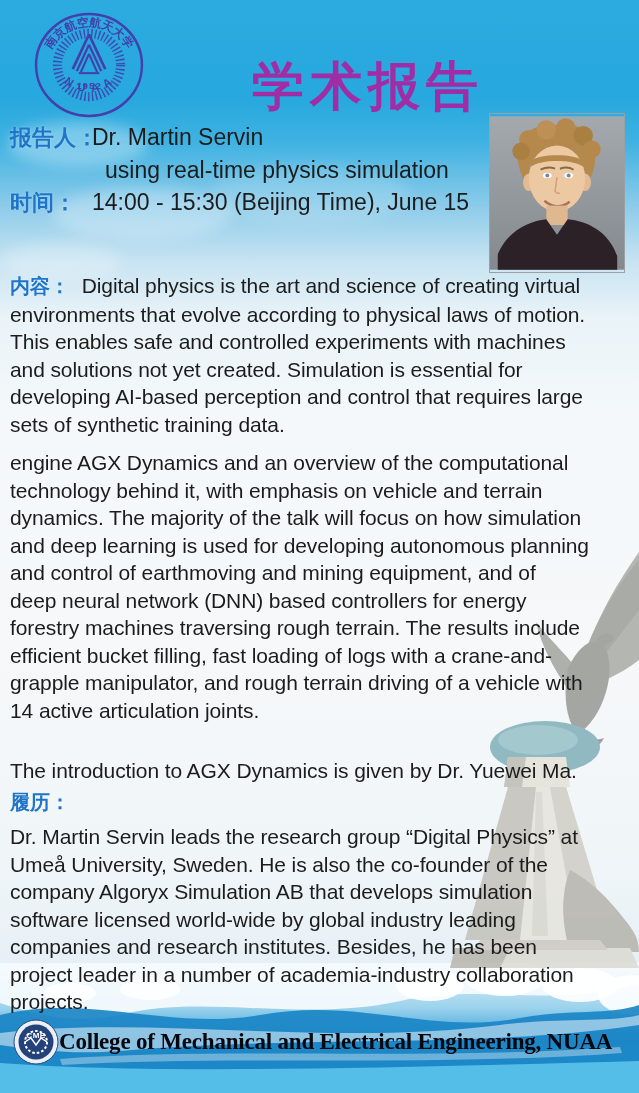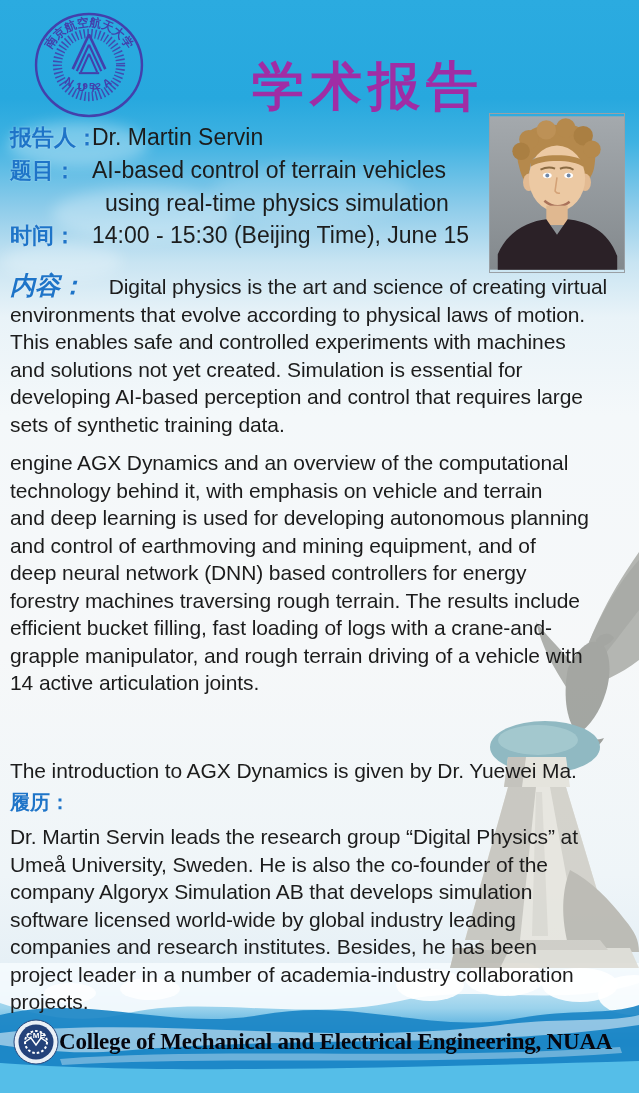--- a/index.html
+++ b/index.html
@@ -31,21 +31,21 @@
 
   .textlayer { position:absolute; left:0; top:0; width:639px; height:827px; z-index:5; color:var(--body-text,#1C1C1C); }
   .blue { color:var(--label-blue,#1E74C8); font-weight:700; text-shadow:0 0 2px rgba(255,255,255,.45); }
 
   .info { position:absolute; left:10px; top:121px; font-size:23px; line-height:32px; white-space:nowrap; }
   .info .lab { display:inline-block; width:82px; font-size:22px; }
   .indent2 { padding-left:95px; }
 
   .para { position:absolute; left:10px; font-size:21px; line-height:27.5px; white-space:nowrap; letter-spacing:-0.1px; }
   .p1 { top:272px; }
-  .p1 .lab-inline { font-size:25px; margin-right:24px;font-style:italic; }
+  .p1 .lab-inline { font-size:20px; margin-right:12px; }
   .p2 { top:449px; }
   .p3 { top:757px; }
   .bio-label { position:absolute; left:10px; top:789px; font-size:20px; }
   .bio { top:823px; }
 
   .footer { position:absolute; left:13px; top:1019px; z-index:6; display:flex; align-items:center; }
   .footer-text {
     font-family:"Liberation Serif","DejaVu Serif",serif; font-weight:700;
     font-size:23px; color:#06060e; white-space:nowrap; letter-spacing:-0.2px;
   }
@@ -173,37 +173,37 @@
     <path d="M56,87 q13,11 26,1" stroke="#A9725A" stroke-width="2.6" fill="none"></path>
 
     <path d="M58,92 L58,112 L80,112 L80,92 Z" fill="#E0B890"></path>
     <path d="M8,158 L8,142 C18,118 40,108 58,106 L69,122 L80,106 C100,108 122,118 131,144 L131,158 Z" fill="#2B2127"></path>
   </svg>
 
   <div class="textlayer">
 
     <div class="info">
       <div><span class="blue lab">报告人：</span><span>Dr. Martin Servin</span></div>
-      <div><span class="blue lab">题目：</span><span>AI-based control of terrain vehicles</span></div>
       <div class="indent2">using real-time physics simulation</div>
       <div><span class="blue lab">时间：</span><span>14:00 - 15:30 (Beijing Time), June 15</span></div>
     </div>
 
     <div class="para p1">
       <div><span class="blue lab-inline">内容：</span><span>Digital physics is the art and science of creating virtual</span></div>
       <div>environments that evolve according to physical laws of motion.</div>
       <div>This enables safe and controlled experiments with machines</div>
       <div>and solutions not yet created. Simulation is essential for</div>
       <div>developing AI-based perception and control that requires large</div>
       <div>sets of synthetic training data.</div>
     </div>
 
     <div class="para p2">
       <div>engine AGX Dynamics and an overview of the computational</div>
       <div>technology behind it, with emphasis on vehicle and terrain</div>
+      <div>dynamics. The majority of the talk will focus on how simulation</div>
       <div>and deep learning is used for developing autonomous planning</div>
       <div>and control of earthmoving and mining equipment, and of</div>
       <div>deep neural network (DNN) based controllers for energy</div>
       <div>forestry machines traversing rough terrain. The results include</div>
       <div>efficient bucket filling, fast loading of logs with a crane-and-</div>
       <div>grapple manipulator, and rough terrain driving of a vehicle with</div>
       <div>14 active articulation joints.</div>
     </div>
 
     <div class="para p3">The introduction to AGX Dynamics is given by Dr. Yuewei Ma.</div>

